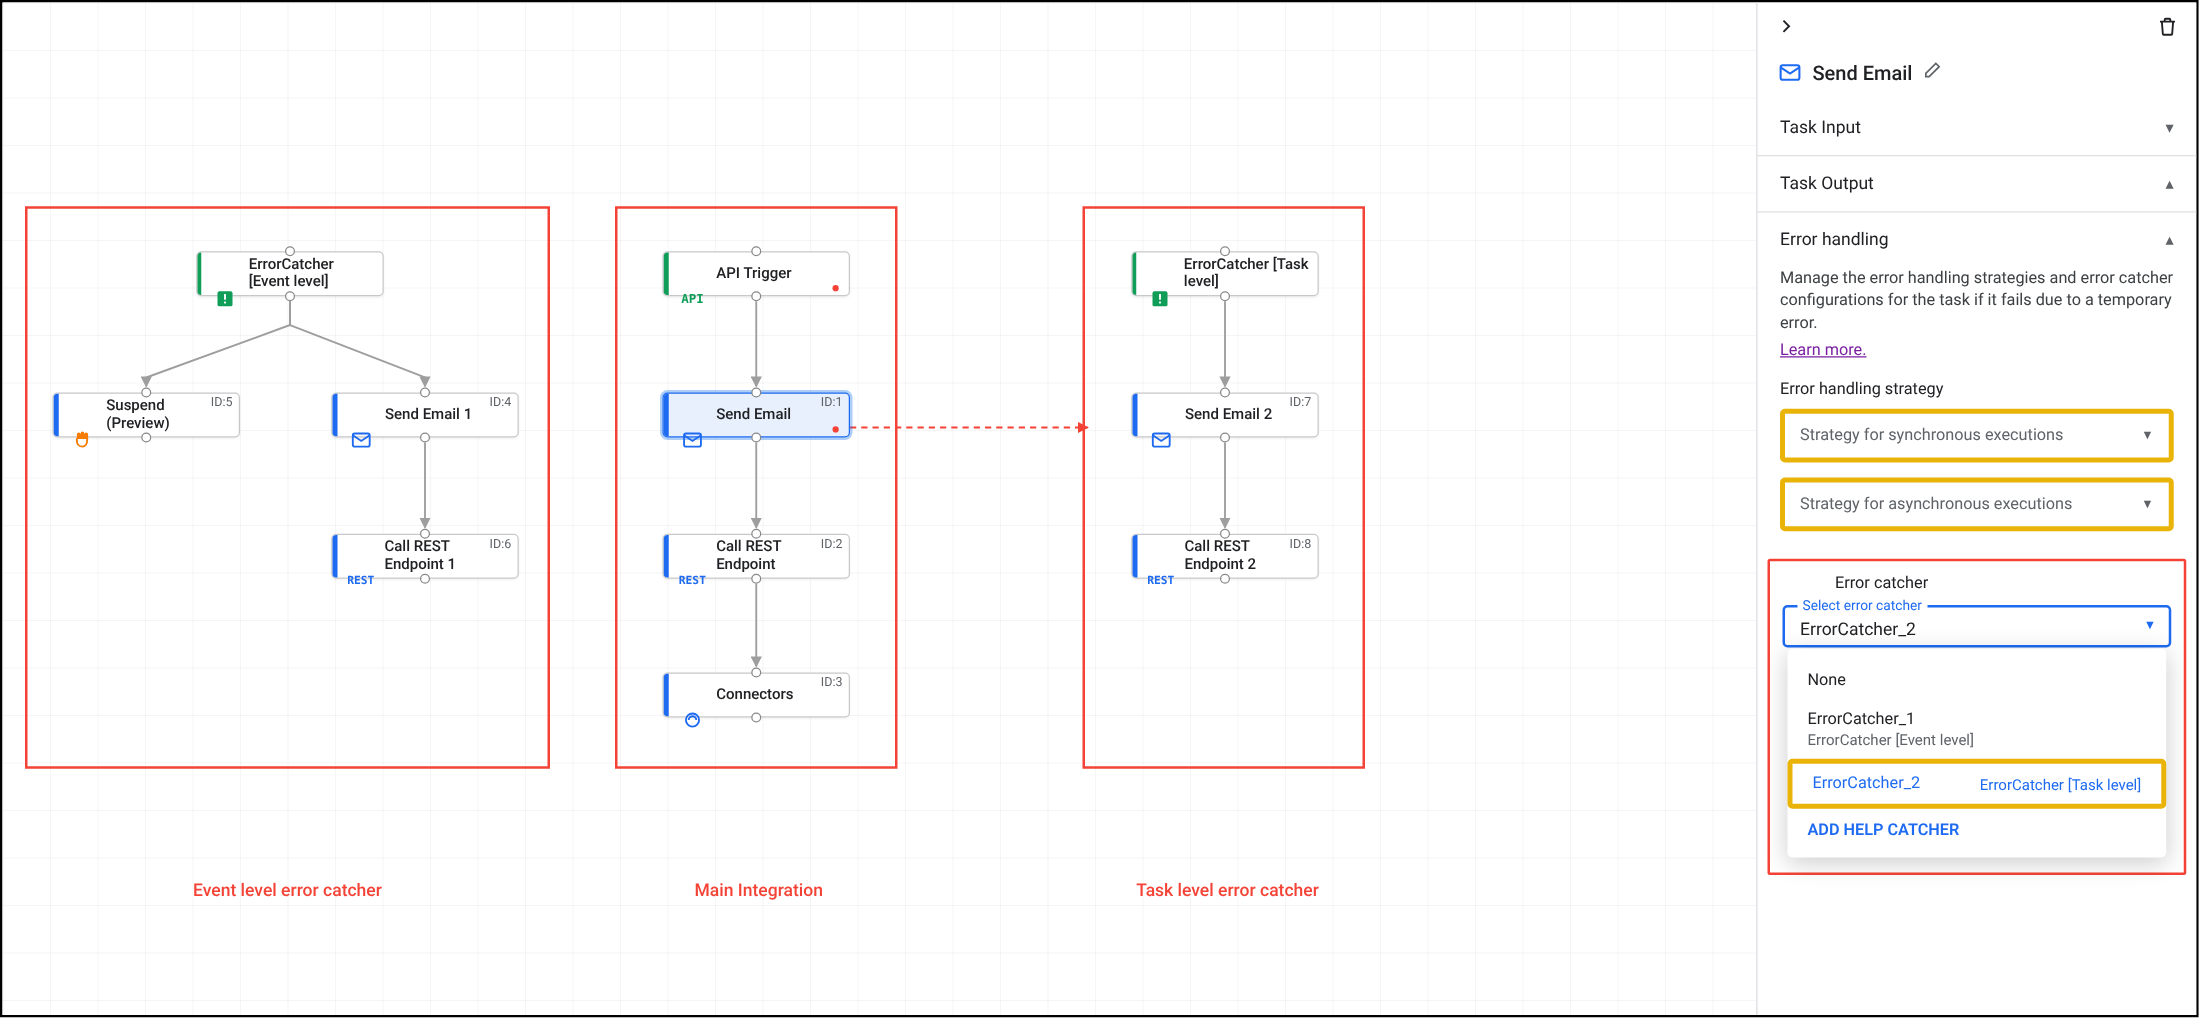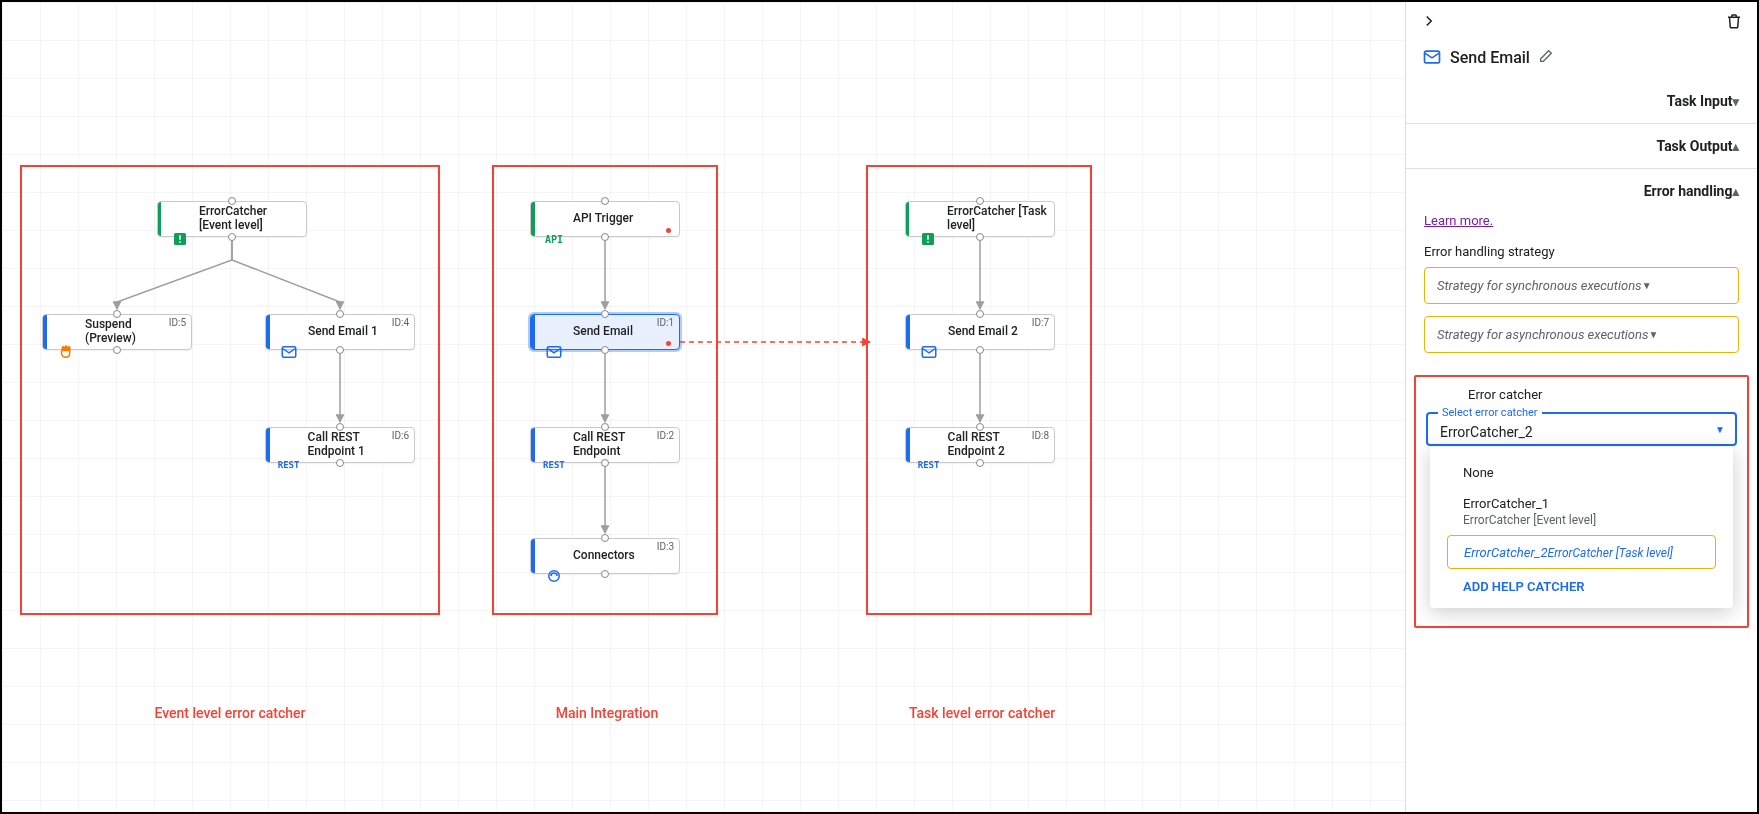--- a/index.html
+++ b/index.html
@@ -35,38 +35,38 @@
   .panel { width: 352px; flex: 0 0 352px; border-left: 1px solid #dadce0; background:#fff; display:flex; flex-direction:column; position: relative;}
   .panel-top { display:flex; align-items:center; justify-content:space-between; padding: 10px 14px 6px 14px; }
   .panel-title-row { display:flex; align-items:center; gap:8px; padding: 8px 16px 12px 16px; }
   .panel-title-row .mail { width:20px;height:20px; color:#1E6BF1; display:flex;align-items:center;justify-content:center;}
   .panel-title { font-size:16px; font-weight:500; }
   .tabs { display:flex; padding: 0 0 0 16px; border-bottom:1px solid #dadce0; gap:28px; }
   .tab { font-size:13px; font-weight:500; color:#5f6368; padding:8px 4px; cursor:pointer; }
   .tab.active { color:#1E6BF1; border-bottom: 2px solid #1E6BF1; }
 
   .sect { border-bottom:1px solid #e0e0e0; }
-  .sect-hd { display:flex; align-items:center; justify-content:flex-end; padding: 14px 18px; font-weight:700; font-size:14px; cursor:pointer; }
+  .sect-hd { display:flex; align-items:center; justify-content:space-between; padding: 14px 18px; font-weight:400; font-size:14px; cursor:pointer; }
   .chevron { font-size:13px; color:#5f6368; }
 
   .sect-body { padding: 0 18px 14px 18px; font-size:13px; color:#3c4043; }
   .sect-body p { line-height:1.4; margin-bottom:4px; }
   .learn { color:#7b1fa2; text-decoration: underline; cursor:pointer; }
 
   .field-label{ font-size:13px; margin: 16px 0 8px 0; color:#202124;}
-  .sel { border:1px solid #eab308; border-radius:4px; padding:10px 12px; color:#5f6368; display:flex; align-items:center; cursor:pointer;font-style:italic; }
+  .sel { border:4px solid #eab308; border-radius:4px; padding:10px 12px; color:#5f6368; display:flex; align-items:center; justify-content:space-between; cursor:pointer; }
   .sel .arr { font-size:10px; color:#5f6368; }
 
   .ec-box { border:2px solid #f44336; border-radius:2px; margin: 8px 8px 10px 8px; padding: 10px; position: relative; }
   .fld-outlined { border:2px solid #1E6BF1; border-radius:4px; padding: 10px 12px 4px 12px; position:relative; cursor:pointer; }
   .fld-outlined .float-lbl { position:absolute; top:-8px; left:10px; background:#fff; padding:0 4px; font-size:11px; color:#1E6BF1; }
   .fld-outlined .val { font-size:14px; }
   .fld-outlined .arr { position:absolute; right:10px; top:50%; transform:translateY(-50%); font-size:10px; color:#1E6BF1; }
 
-  .dropdown { position:absolute; left:14px; right:14px; top:70px; background:#fff; border-radius:4px; box-shadow: 0 4px 20px rgba(0,0,0,.2); padding: 10px 17px; }
+  .dropdown { position:absolute; left:14px; right:14px; top:70px; background:#fff; border-radius:4px; box-shadow: 0 4px 20px rgba(0,0,0,.2); padding: 10px 0; }
   .dd-item { padding: 8px 16px; cursor:pointer; }
   .dd-item .sub { color:#5f6368; font-size:12px; margin-top:2px; }
   .dd-item.sel .main, .dd-item.sel .sub { color:#1E6BF1; }
   .dd-add { color:#1E6BF1; font-weight:600; font-size:13px; padding: 10px 16px 4px 16px; cursor:pointer; }
 
   .ic svg { width:18px; height:18px; }
   .chev-right{ width:18px;height:18px; cursor:pointer; }
   .trash{ width:18px;height:18px; cursor:pointer; }
   .pencil{ width:16px;height:16px; cursor:pointer; color:#5f6368; }
 </style>
@@ -297,20 +297,21 @@
         <span class="chevron">▴</span>
       </div>
     </div>
 
     <div class="sect" style="border-bottom:none;">
       <div class="sect-hd">
         <span>Error handling</span>
         <span class="chevron">▴</span>
       </div>
       <div class="sect-body">
+        <p>Manage the error handling strategies and error catcher configurations for the task if it fails due to a temporary error.</p>
         <span class="learn">Learn more.</span>
 
         <div class="field-label">Error handling strategy</div>
         <div class="sel">
           <span>Strategy for synchronous executions</span>
           <span class="arr">▼</span>
         </div>
         <div style="height:12px;"></div>
         <div class="sel">
           <span>Strategy for asynchronous executions</span>

